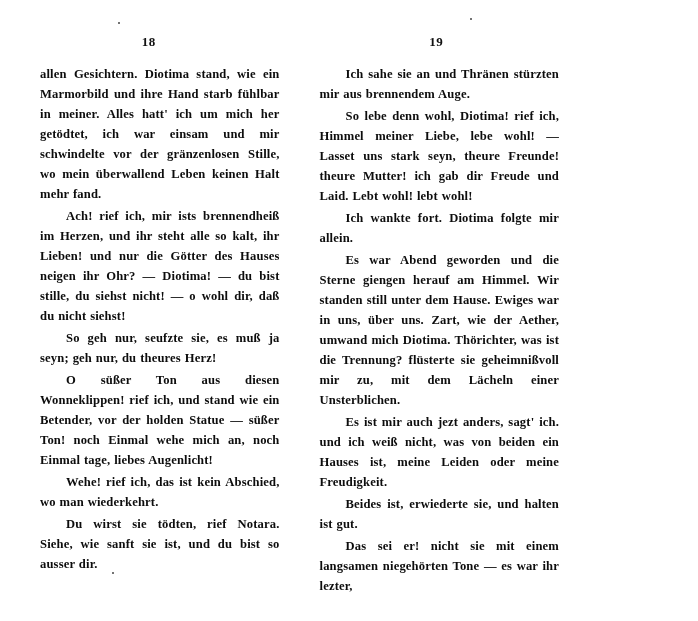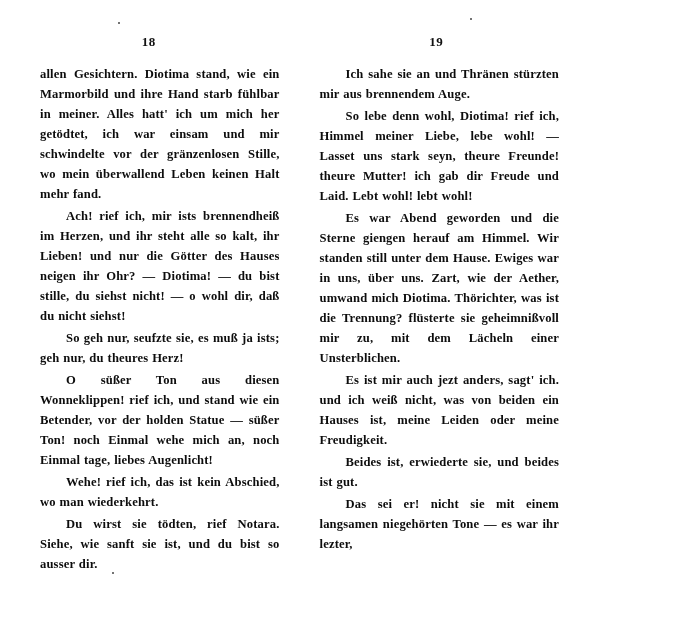--- a/index.html
+++ b/index.html
@@ -102,35 +102,36 @@
   <span class="dot dot-bl"></span>
   <span class="dot dot-tr"></span>
 
   <div class="spread">
 
     <div class="col col-left">
       <div class="folio folio-left">18</div>
       <div class="body-text">
         <p class="noindent">allen Gesichtern.   Diotima stand, wie ein Marmorbild und ihre Hand starb fühlbar in meiner. Alles hatt' ich um mich her getödtet, ich war einsam und mir schwindelte vor der gränzenlosen Stille, wo mein überwallend Leben keinen Halt mehr fand.</p>
         <p class="indent">Ach! rief ich, mir ists brennendheiß im Herzen, und ihr steht alle so kalt, ihr Lieben! und nur die Götter des Hauses neigen ihr Ohr? — Diotima! — du bist stille, du siehst nicht! — o wohl dir, daß du nicht siehst!</p>
-        <p class="indent">So geh nur, seufzte sie, es muß ja ists; geh nur, du theures Herz!</p>
+        <p class="indent">So geh nur, seufzte sie, es muß ja seyn; geh nur, du theures Herz!</p>
         <p class="indent">O süßer Ton aus diesen Wonneklippen! rief ich, und stand wie ein Betender, vor der holden Statue — süßer Ton! noch Einmal wehe mich an, noch Einmal tage, liebes Augenlicht!</p>
         <p class="indent">Wehe! rief ich, das ist kein Abschied, wo man wiederkehrt.</p>
         <p class="indent">Du wirst sie tödten, rief Notara.  Siehe, wie sanft sie ist, und du bist so ausser dir.</p>
       </div>
     </div>
 
     <div class="gutter"></div>
 
     <div class="col col-right">
       <div class="folio folio-right">19</div>
       <div class="body-text">
         <p class="indent">Ich sahe sie an und Thränen stürzten mir aus brennendem Auge.</p>
         <p class="indent">So lebe denn wohl, Diotima! rief ich, Himmel meiner Liebe, lebe wohl! — Lasset uns stark seyn, theure Freunde! theure Mutter! ich gab dir Freude und Laid.  Lebt wohl! lebt wohl!</p>
+        <p class="indent">Ich wankte fort.  Diotima folgte mir allein.</p>
         <p class="indent">Es war Abend geworden und die Sterne giengen herauf am Himmel.  Wir standen still unter dem Hause.  Ewiges war in uns, über uns.  Zart, wie der Aether, umwand mich Diotima.  Thörichter, was ist die Trennung? flüsterte sie geheimnißvoll mir zu, mit dem Lächeln einer Unsterblichen.</p>
         <p class="indent">Es ist mir auch jezt anders, sagt' ich. und ich weiß nicht, was von beiden ein Hauses ist, meine Leiden oder meine Freudigkeit.</p>
-        <p class="indent">Beides ist, erwiederte sie, und beides ist gut.</p>
+        <p class="indent">Beides ist, erwiederte sie, und halten ist gut.</p>
         <p class="indent">Das sei er! nicht sie mit einem langsamen niegehörten Tone — es war ihr lezter,</p>
       </div>
     </div>
 
   </div>
 </div>
 
 </body></html>

